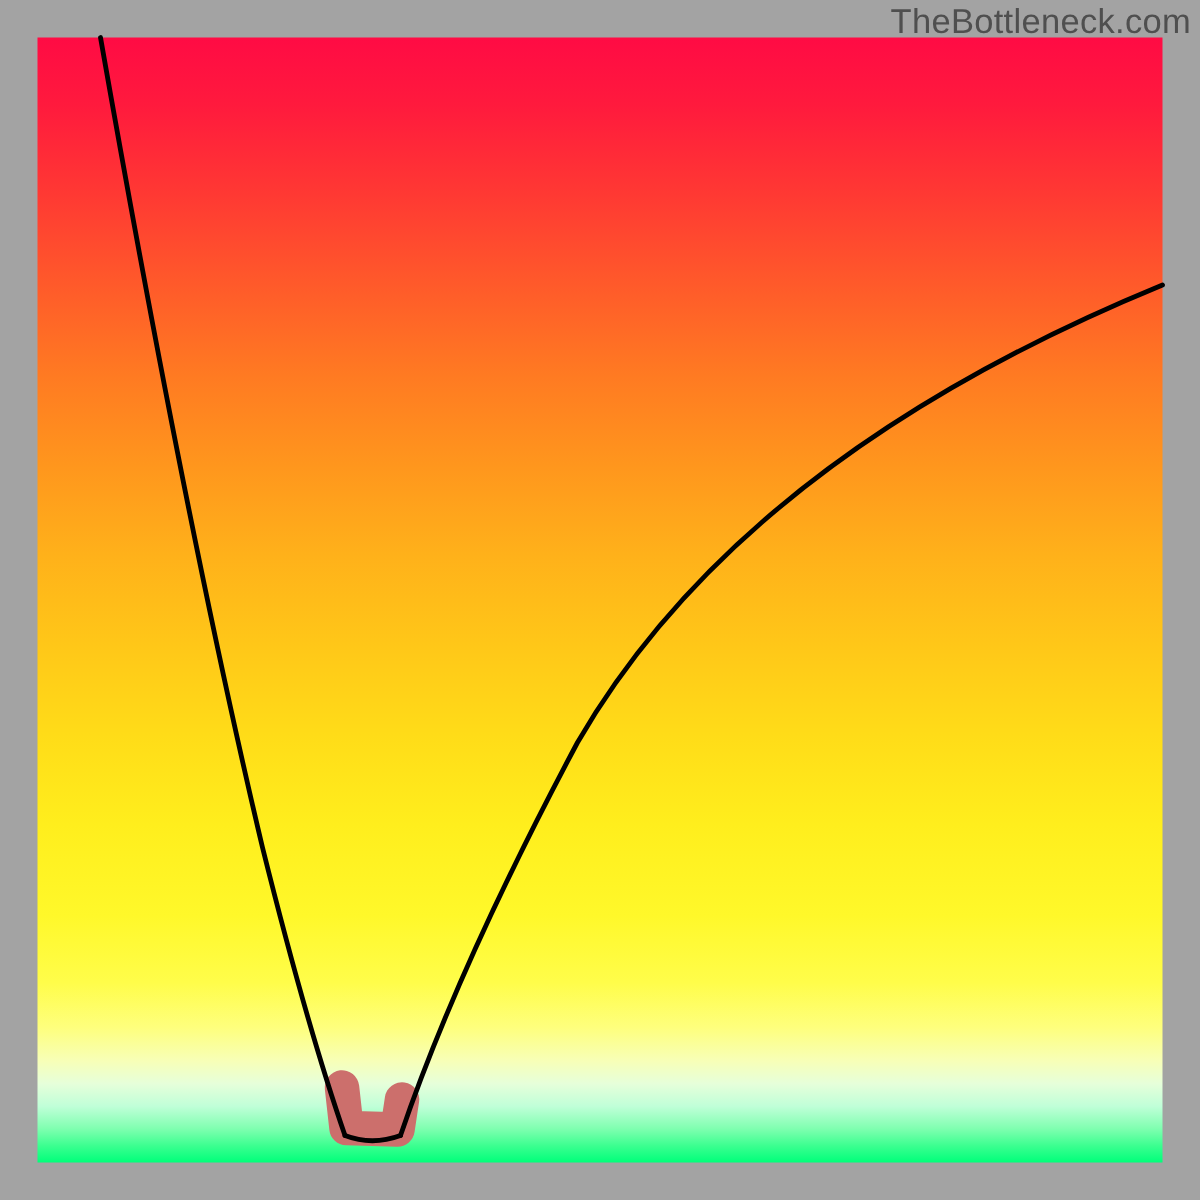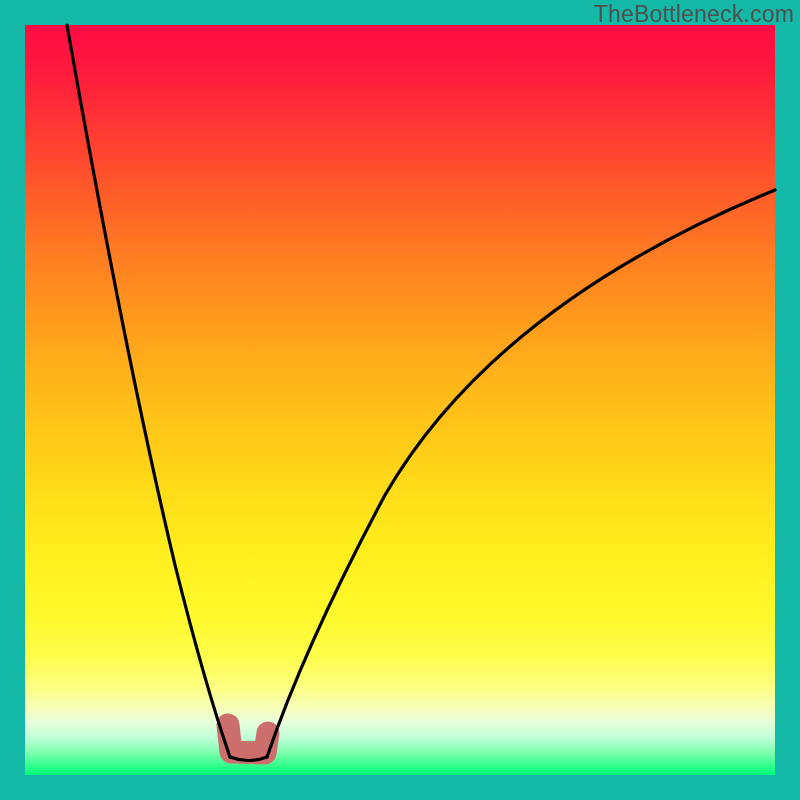--- a/index.html
+++ b/index.html
@@ -1,21 +1,21 @@
 <!DOCTYPE html>
 <html><head>
 <meta charset="utf-8">
 <style>
   * { margin: 0; padding: 0; box-sizing: border-box; }
   html, body { width: 800px; height: 800px; overflow: hidden; background: #000; }
   .frame {
     position: relative;
     width: 800px;
     height: 800px;
-    background: #14b8a6;
+    background: #a3a3a3;
   }
   .plot-area {
     position: absolute;
     left: 25px;
     top: 25px;
     width: 750px;
     height: 750px;
     background: linear-gradient(to bottom,
       #ff0b44 0%,
       #ff1a3d 6%,

